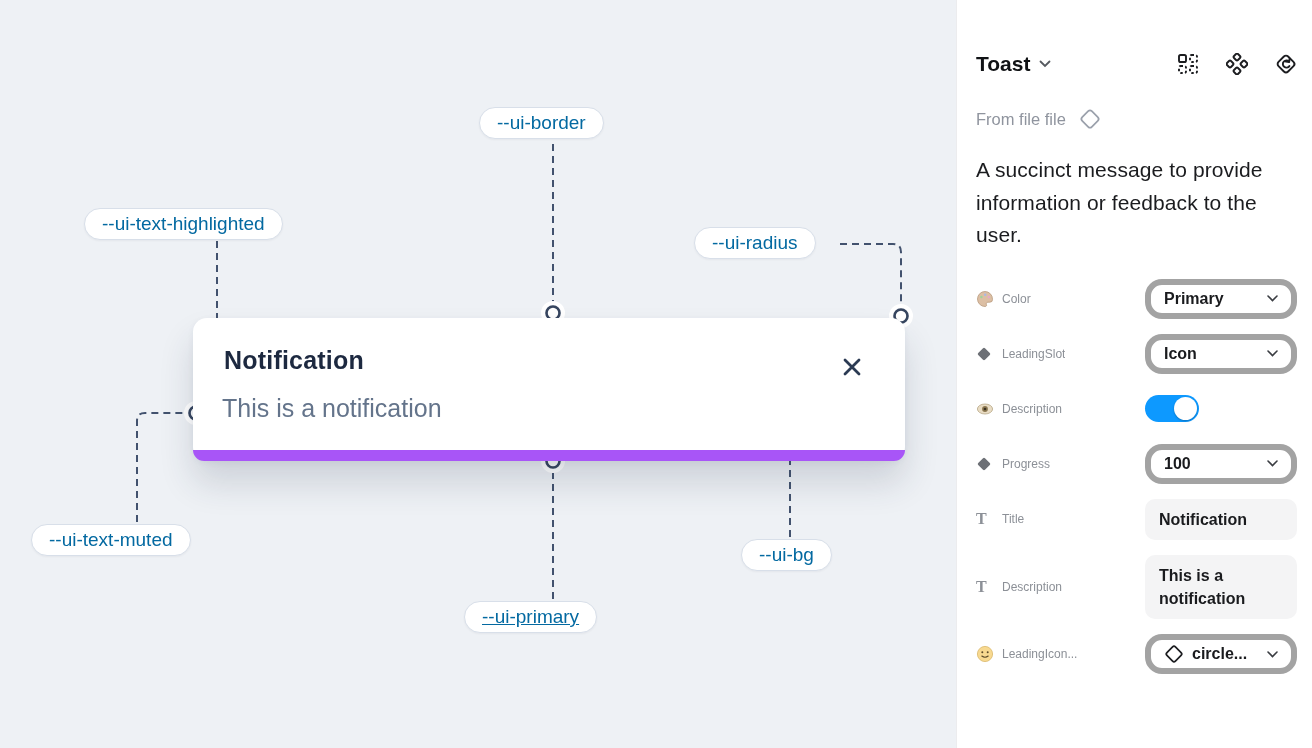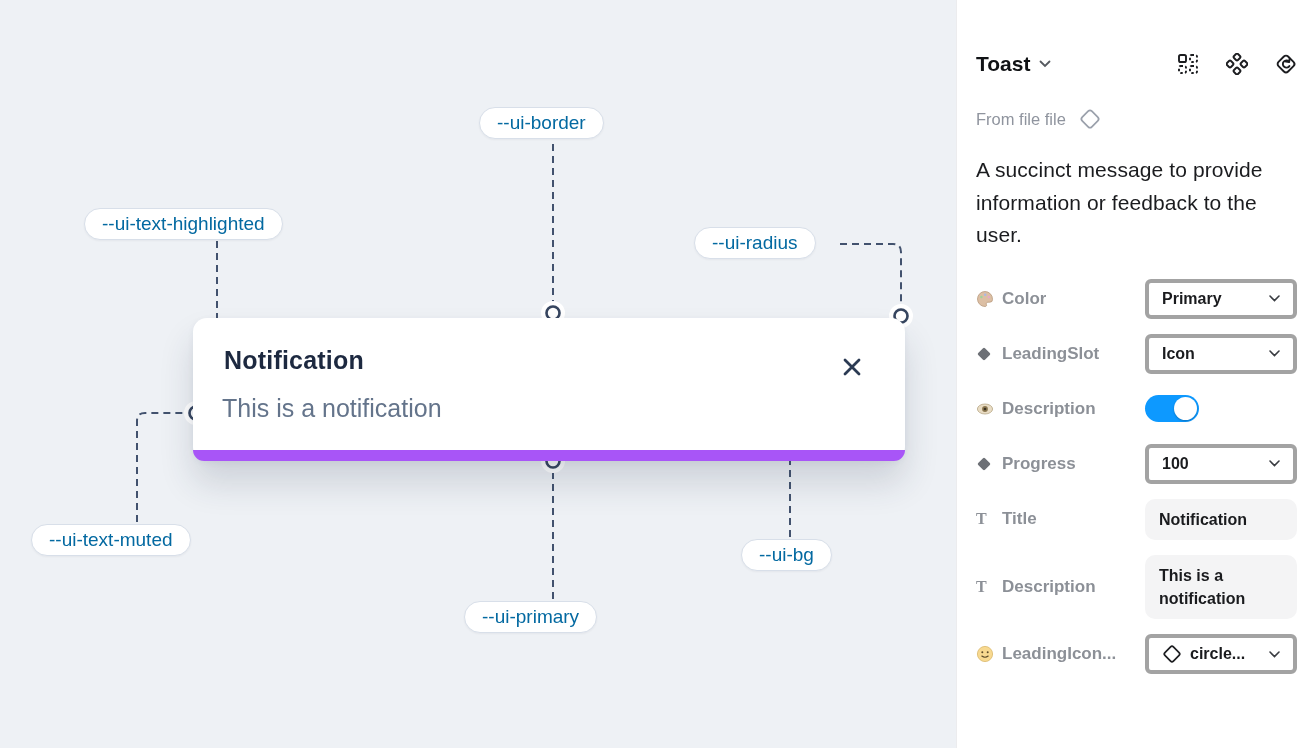--- a/index.html
+++ b/index.html
@@ -23,47 +23,47 @@
   .toast-bar { position:absolute; left:0; right:0; bottom:0; height:11px;
     background:#a855f7; border-radius:0 0 12px 12px; }
 
   .pill { position:absolute; background:#ffffff; border:1px solid #d8dfe9;
     border-radius:18px; padding:4px 17px; font-size:19px; color:#0369a1;
     white-space:nowrap; box-shadow:0 1px 2px rgba(30,41,59,.05); }
   .ann-border           { left:479px; top:107px; }
   .ann-text-highlighted { left:84px;  top:180px;margin-top:28px; }
   .ann-radius           { left:694px; top:227px; }
   .ann-text-muted       { left:31px;  top:524px; }
-  .ann-primary          { left:464px; top:601px; }
+  .ann-primary          { left:464px; top:601px;text-decoration:underline; }
   .ann-bg               { left:741px; top:539px; }
 
   
   .panel { position:absolute; left:956px; top:0; width:356px; height:748px;
     background:#ffffff; border-left:1px solid #ececee;
     padding:52px 15px 0 19px; }
   .p-header { display:flex; align-items:center; }
   .p-title-wrap { display:flex; align-items:center; gap:9px; cursor:pointer;justify-content:center; }
   .p-title { font-size:21px; font-weight:700; color:#101215; }
   .p-icons { margin-left:auto; display:flex; align-items:center; gap:27px; }
   .p-iconbtn { width:22px; height:22px; cursor:pointer; display:block; }
 
   .p-source { margin-top:31px; display:flex; align-items:center; gap:12px;
     font-size:16.5px; color:#8f949e; }
   .p-desc { margin-top:23px; font-size:21px; line-height:1.55; color:#1b1c1f;
     letter-spacing:.1px; }
 
   .props { margin-top:27px; display:flex; flex-direction:column; gap:15px; }
   .prow { display:flex; align-items:center; min-height:40px; }
   .picon { width:26px; flex:0 0 26px; display:flex; align-items:center; }
-  .plabel { font-size:17px; color:#8c9097; white-space:nowrap; overflow:hidden;
-    text-overflow:ellipsis;font-weight:bold; }
+  .plabel { font-size:12px; color:#8c9097; white-space:nowrap; overflow:hidden;
+    text-overflow:ellipsis; }
   .pcontrol { margin-left:auto; width:152px; flex:0 0 152px; }
 
-  .pselect { width:152px; height:40px; background:#fff; border:4px solid #a3a3a3;
-    border-radius:6px; display:flex; align-items:center; padding:0 13px;
+  .pselect { width:152px; height:40px; background:#fff; border:6px solid #a3a3a3;
+    border-radius:17px; display:flex; align-items:center; padding:0 13px;
     font-size:16px; font-weight:600; color:#1a1b1e; cursor:pointer;
     font-family:"Liberation Sans",sans-serif; }
   .pselect .chev { margin-left:auto; }
   .pselect .dia { margin-right:8px; display:flex; align-items:center; }
 
   .pfield { width:152px; min-height:40px; background:#f4f4f5; border-radius:10px;
     padding:9px 14px; font-size:16px; font-weight:600; color:#1a1b1e;
     display:flex; align-items:center; line-height:1.45; cursor:text; }
 
   .ptoggle { width:54px; height:27px; border:none; border-radius:14px;

